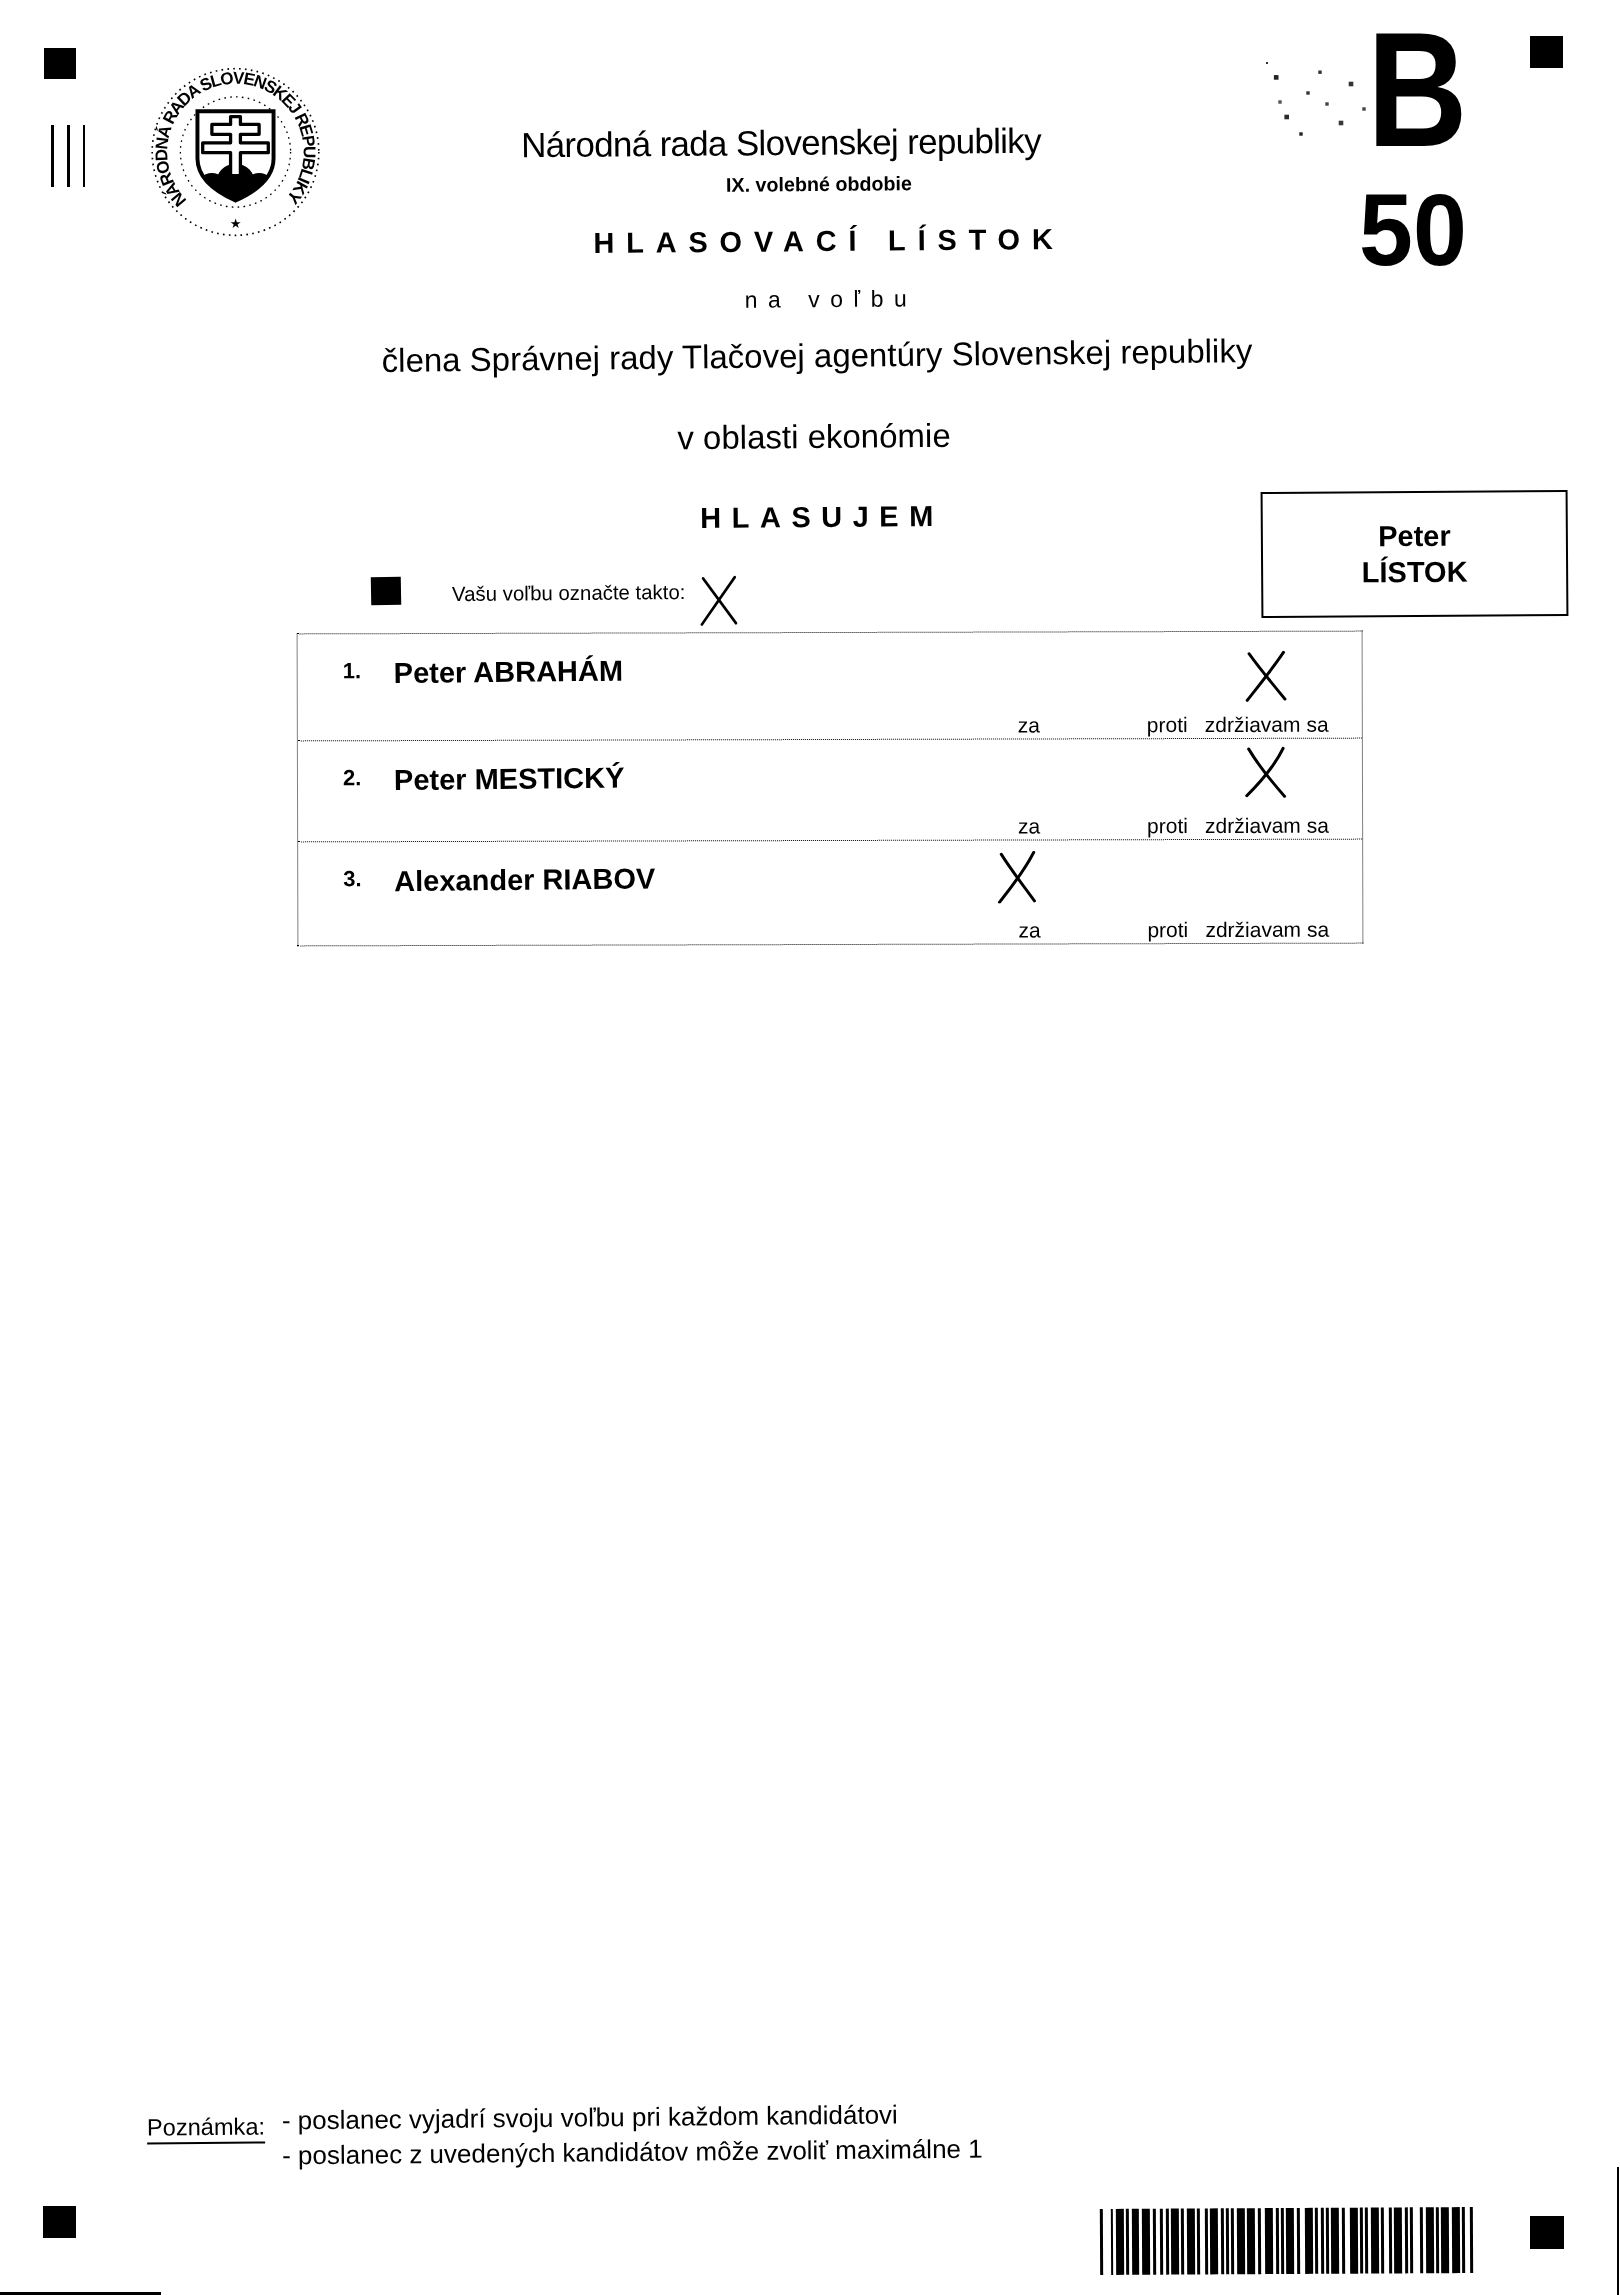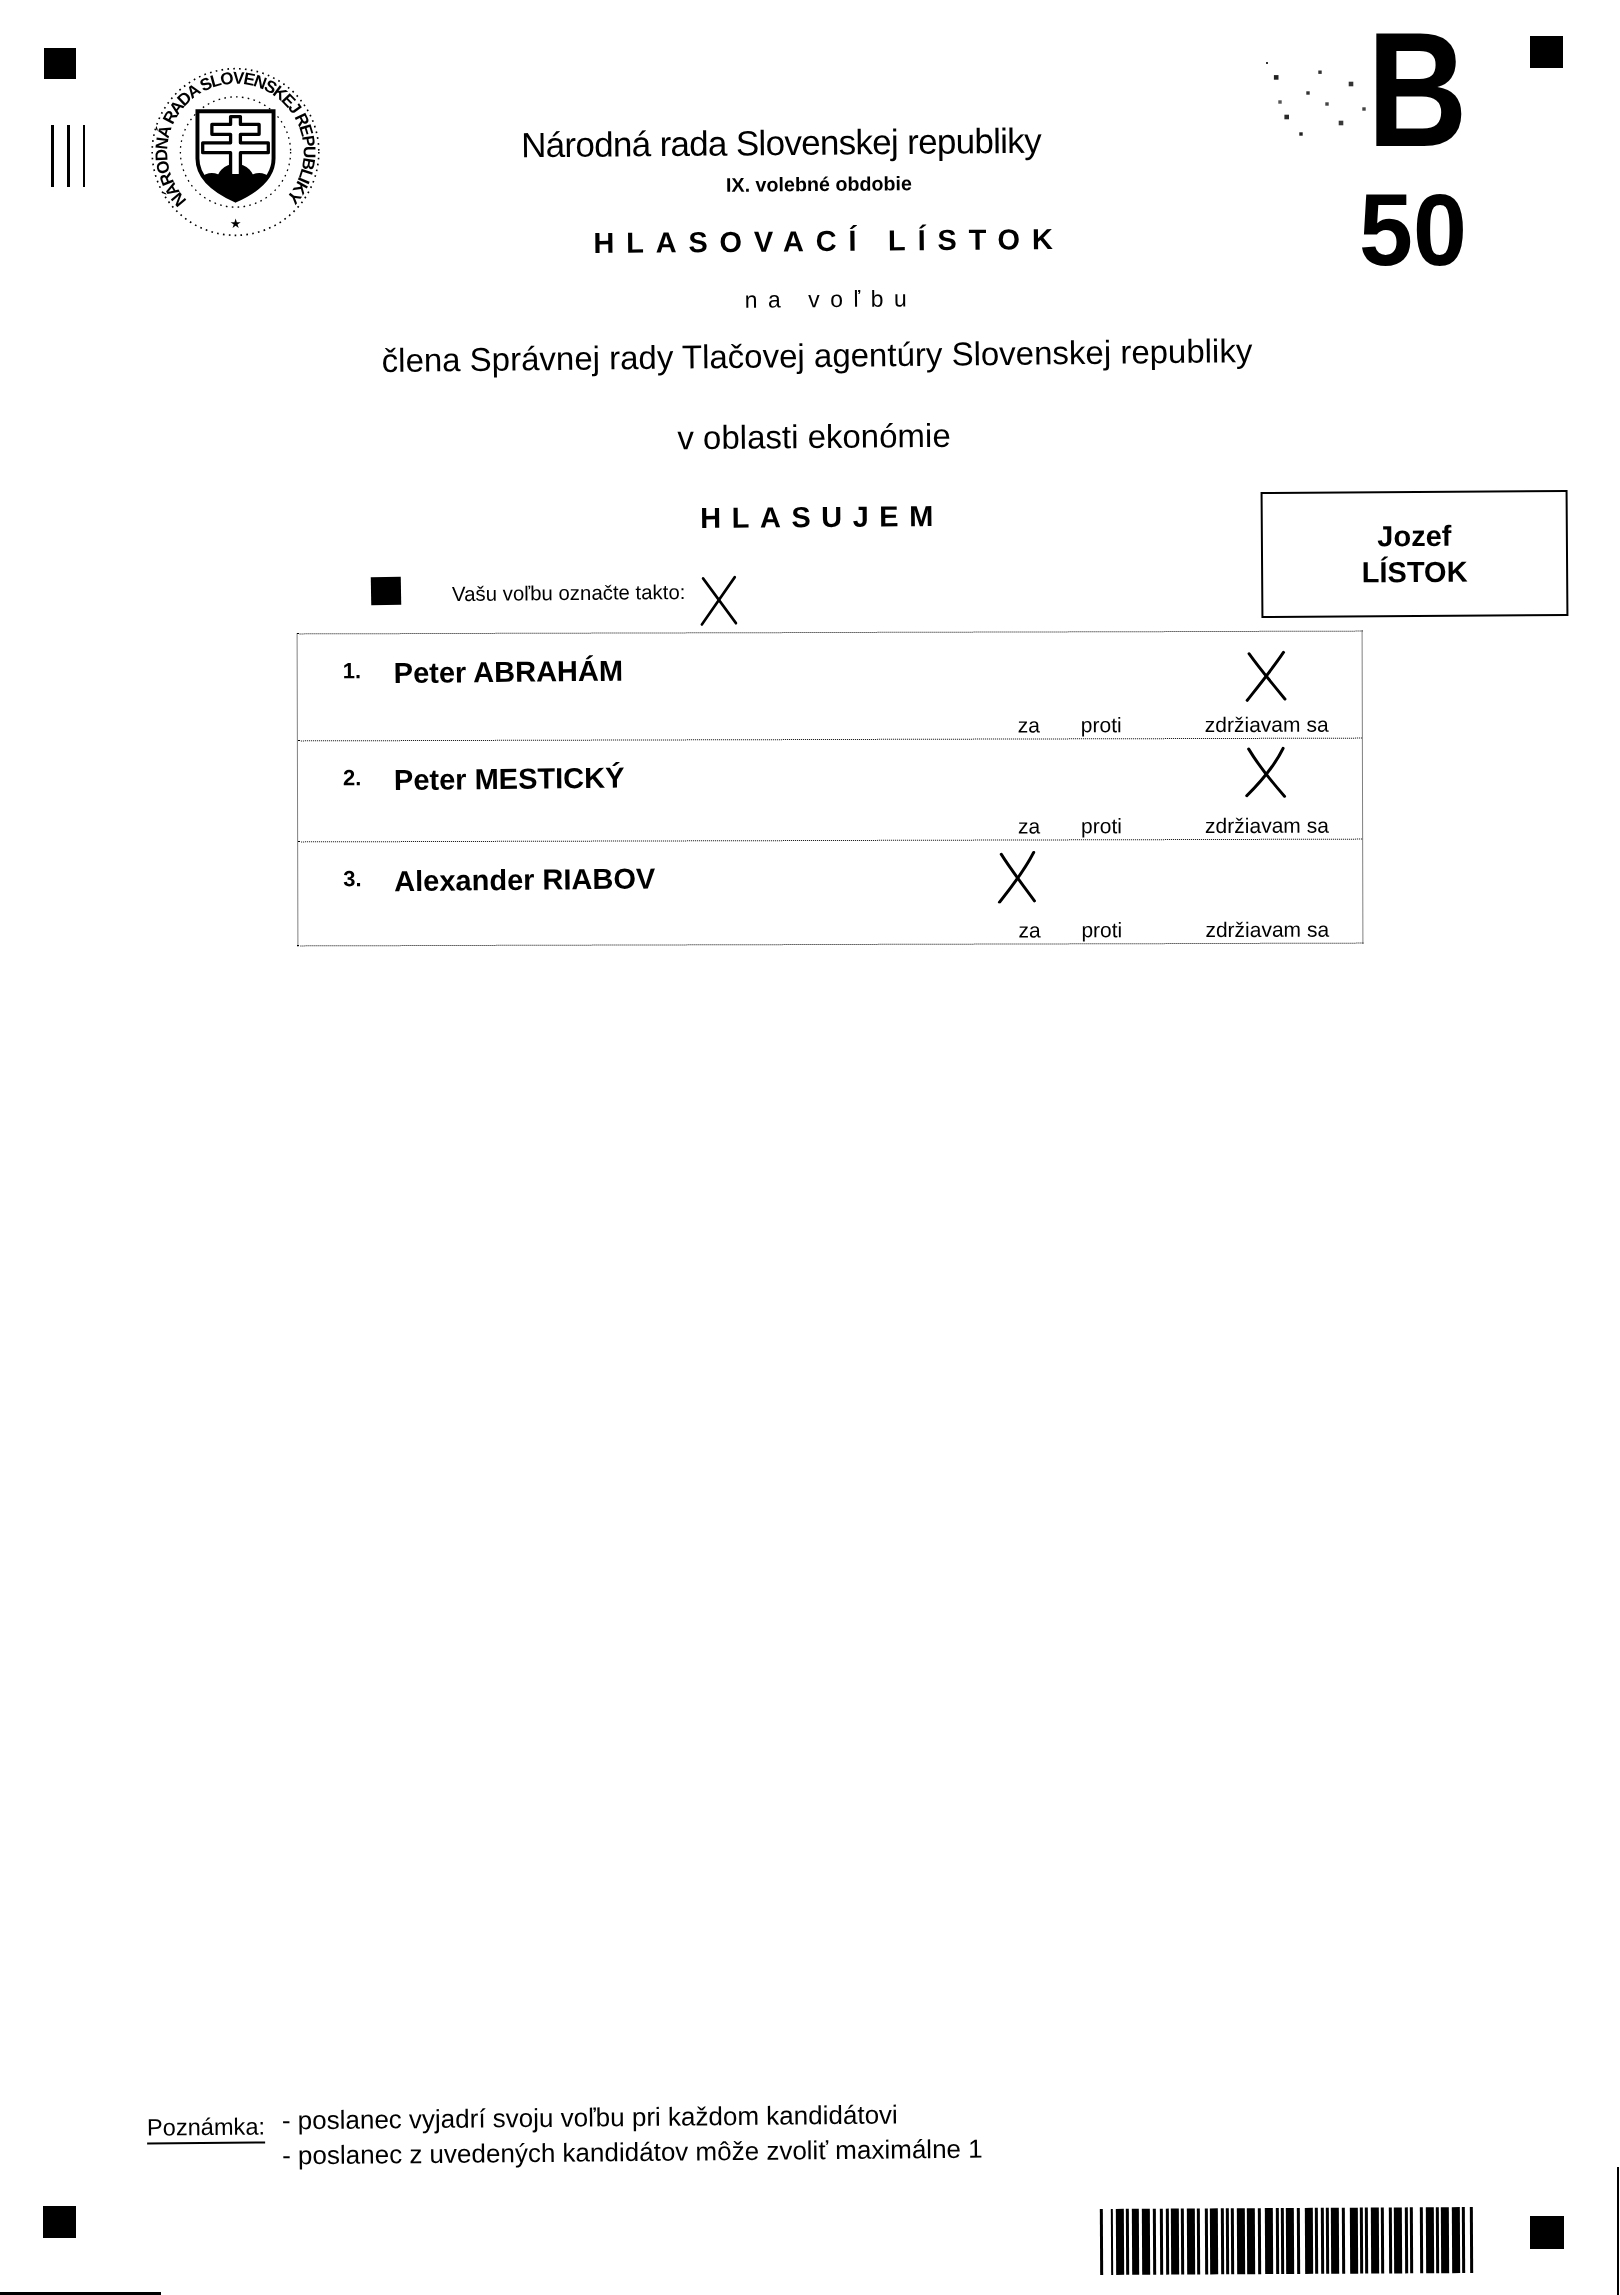--- a/index.html
+++ b/index.html
@@ -61,21 +61,21 @@
   .ctable{left:297px;top:632px;width:1064px;border:1.3px dotted #000;transform:rotate(-0.15deg);}
   .crow{position:relative;}
   .crow.r0{height:106px;}
   .crow.r1{height:100px;}
   .crow.r2{height:103px;}
   .crow + .crow{border-top:1.3px dotted #000;}
   .cnum{position:absolute;left:45px;top:26px;font-size:22px;font-weight:bold;line-height:1;}
   .cname{position:absolute;left:96px;top:23.6px;font-size:29px;font-weight:bold;line-height:1;transform:rotate(-0.45deg);white-space:nowrap;}
   .opt{position:absolute;bottom:3.3px;font-size:21px;line-height:1;white-space:nowrap;}
   .opt-za{left:720px;}
-  .opt-proti{left:783px;}
+  .opt-proti{left:849px;}
   .opt-zdrz{left:907px;}
   .vote-x{position:absolute;width:54px;height:53px;}
   .vote-x[data-row="0"]{top:17.7px;}
   .vote-x[data-row="1"]{top:6.6px;}
   .vote-x[data-row="2"]{top:9.8px;}
   .xmark-svg{width:100%;height:100%;stroke:#000;stroke-width:4.5;fill:none;stroke-linecap:round;}
 
   
   .note-label{left:147px;top:2116px;font-size:23.6px;border-bottom:2px solid #000;padding-bottom:2.6px;transform:rotate(-0.5deg);}
   .note-lines{left:282px;top:2104px;font-size:26px;line-height:1;transform:rotate(-0.55deg);}
@@ -132,21 +132,21 @@
   <div class="abs cline doc-subtitle">na voľbu</div>
   <div class="abs subject">člena Správnej rady Tlačovej agentúry Slovenskej republiky</div>
   <div class="abs area">v oblasti ekonómie</div>
   <div class="abs cline vote-heading">HLASUJEM</div>
 
   <div class="abs ballot-letter">B</div>
   <div class="abs ballot-number">50</div>
   <div class="abs speckles"></div>
 
   <div class="abs voter-box">
-    <div>Jozef</div>
+    <div>Peter</div>
     <div>LÍSTOK</div>
   </div>
 
   <div class="abs ink instr-square"></div>
   <div class="abs instr-text">Vašu voľbu označte takto:</div>
   <div class="abs sample-x">
     <svg class="xmark-svg" viewBox="0 0 80 84" preserveAspectRatio="none">
       <path d="M12 7 L68 78"></path>
         <path d="M66 5 L10 80"></path>
     </svg>

